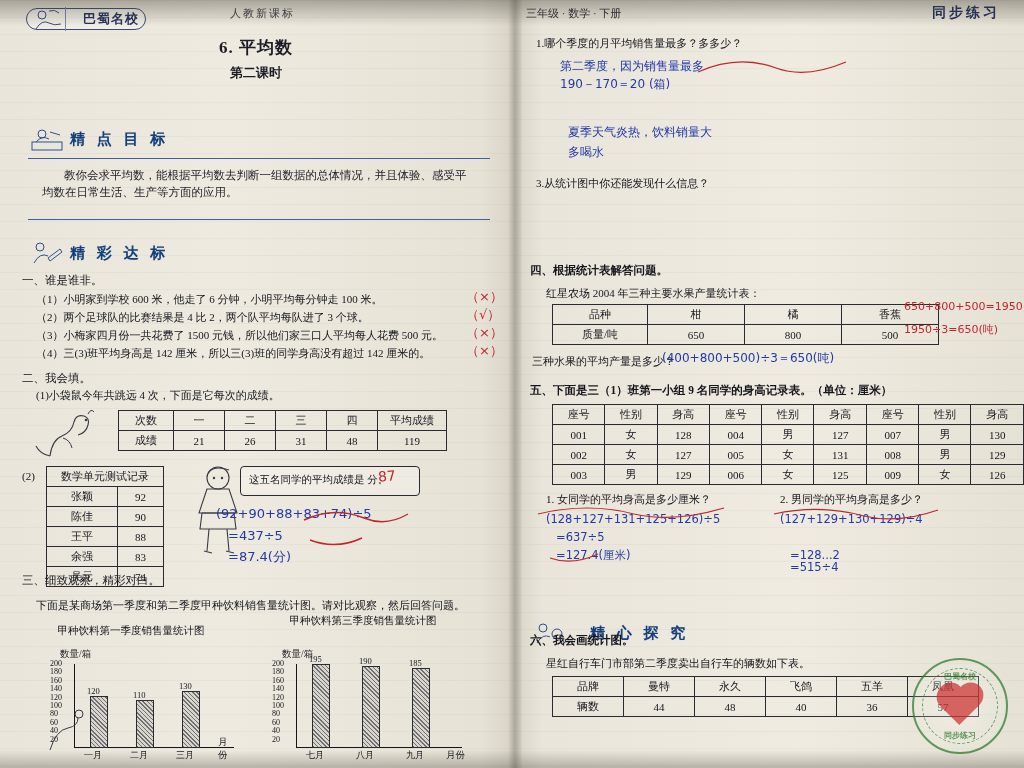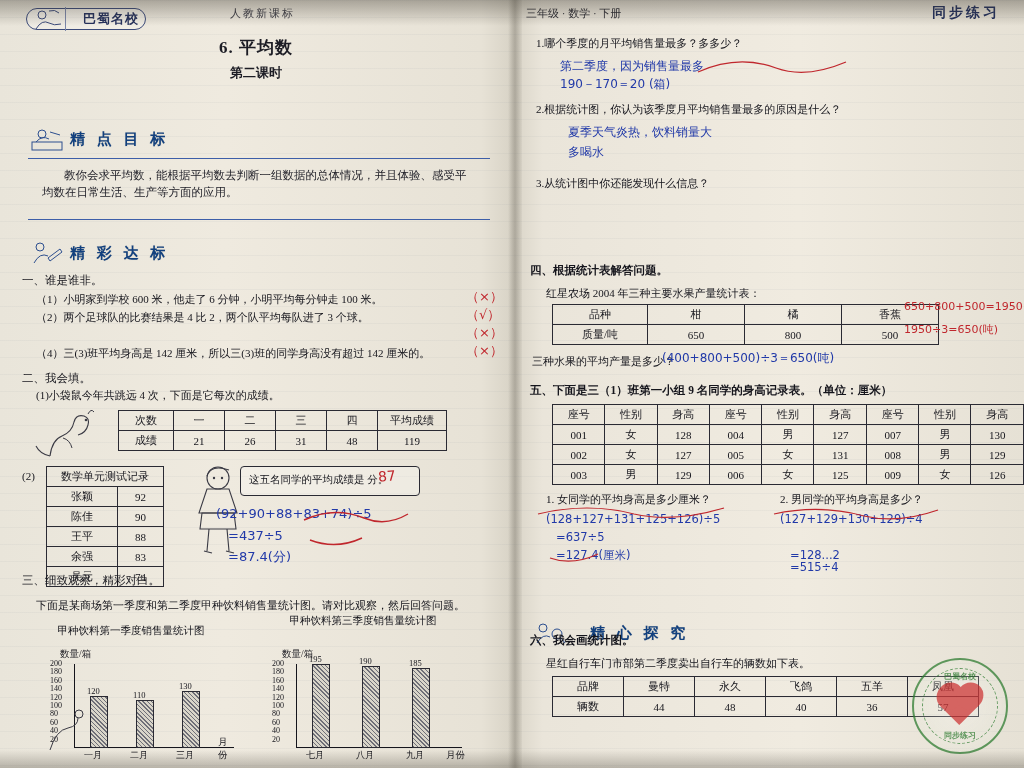--- a/index.html
+++ b/index.html
@@ -172,20 +172,21 @@
           <path d="M4 23 q6 -11 14 -7" fill="none" stroke="#2d4f8f" stroke-width="1"></path>
           <path d="M18 18 l12 -9 l2 3 l-12 9 z" fill="none" stroke="#2d4f8f" stroke-width="1"></path>
         </svg>
       </span>
       <span class="txt">精 彩 达 标</span>
     </div>
 
     <div class="para" style="left:22px;top:272px;">一、谁是谁非。</div>
     <div class="q" style="left:36px;top:292px;">（1）小明家到学校 600 米，他走了 6 分钟，小明平均每分钟走 100 米。</div>
     <div class="q" style="left:36px;top:310px;">（2）两个足球队的比赛结果是 4 比 2，两个队平均每队进了 3 个球。</div>
+    <div class="q" style="left:36px;top:328px;">（3）小梅家四月份一共花费了 1500 元钱，所以他们家三口人平均每人花费 500 元。</div>
     <div class="q" style="left:36px;top:346px;">（4）三(3)班平均身高是 142 厘米，所以三(3)班的同学身高没有超过 142 厘米的。</div>
 
     <div class="hw red" style="left:466px;top:288px;font-size:13px;">（×）</div>
     <div class="hw red" style="left:466px;top:306px;font-size:13px;">（√）</div>
     <div class="hw red" style="left:466px;top:324px;font-size:13px;">（×）</div>
     <div class="hw red" style="left:466px;top:342px;font-size:13px;">（×）</div>
 
     <div class="para" style="left:22px;top:370px;">二、我会填。</div>
     <div class="q" style="left:36px;top:388px;">(1)小袋鼠今年共跳远 4 次，下面是它每次的成绩。</div>
 
@@ -343,21 +344,20 @@
     <div class="hdr" style="left:14px;top:6px;">三年级 · 数学 · 下册</div>
     <div class="hdr" style="right:24px;top:4px;font-size:14px;font-weight:bold;color:#22305e;letter-spacing:3px;">同步练习</div>
 
     <div class="q" style="left:24px;top:36px;">1.哪个季度的月平均销售量最多？多多少？</div>
     <div class="hw blue" style="left:48px;top:58px;font-size:12px;">第二季度，因为销售量最多</div>
     <div class="hw blue" style="left:48px;top:76px;font-size:12px;">190－170＝20 (箱)</div>
     <svg class="scribble" style="left:180px;top:48px;" width="220" height="40">
       <path d="M6 24 q40 -18 78 -4 q30 11 70 -6" fill="none" stroke="#c0272d" stroke-width="1.3"></path>
     </svg>
 
-    <div class="q" style="left:24px;top:102px;">2.根据统计图，你认为该季度月平均销售量最多的原因是什么？</div>
     <div class="hw blue" style="left:56px;top:124px;font-size:12px;">夏季天气炎热，饮料销量大</div>
     <div class="hw blue" style="left:56px;top:144px;font-size:12px;">多喝水</div>
 
     <div class="q" style="left:24px;top:176px;">3.从统计图中你还能发现什么信息？</div>
 
     <div class="para" style="left:18px;top:262px;font-weight:bold;">四、根据统计表解答问题。</div>
     <div class="q" style="left:34px;top:286px;">红星农场 2004 年三种主要水果产量统计表：</div>
 
     <table class="grid" style="position:absolute;left:40px;top:304px;">
       <tbody>

